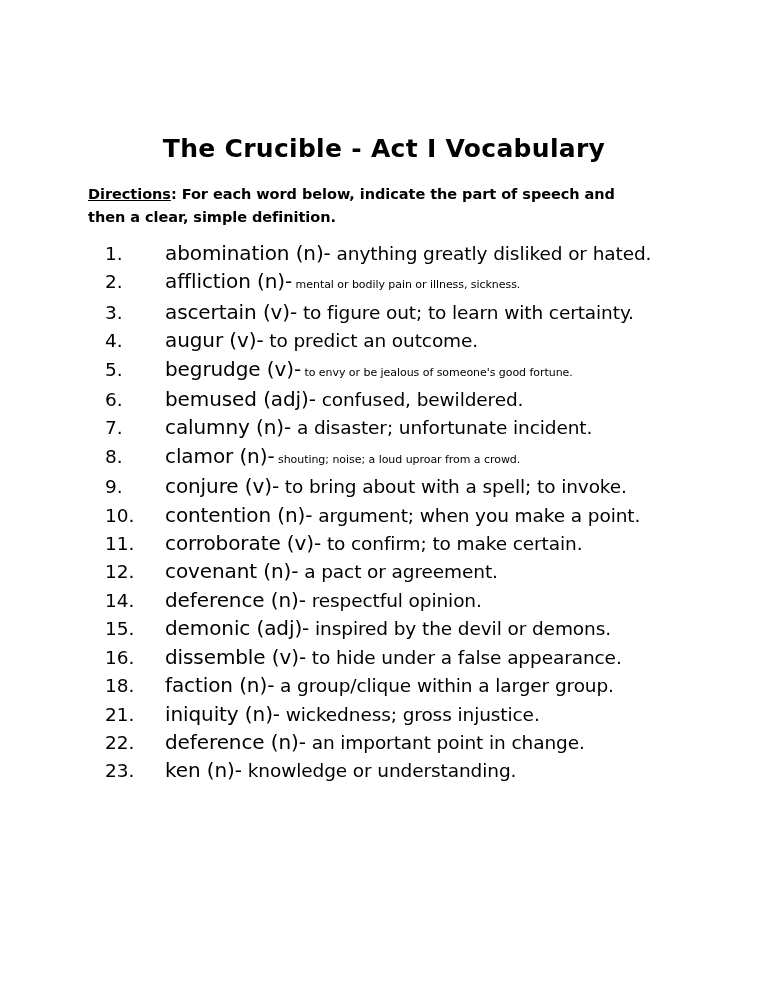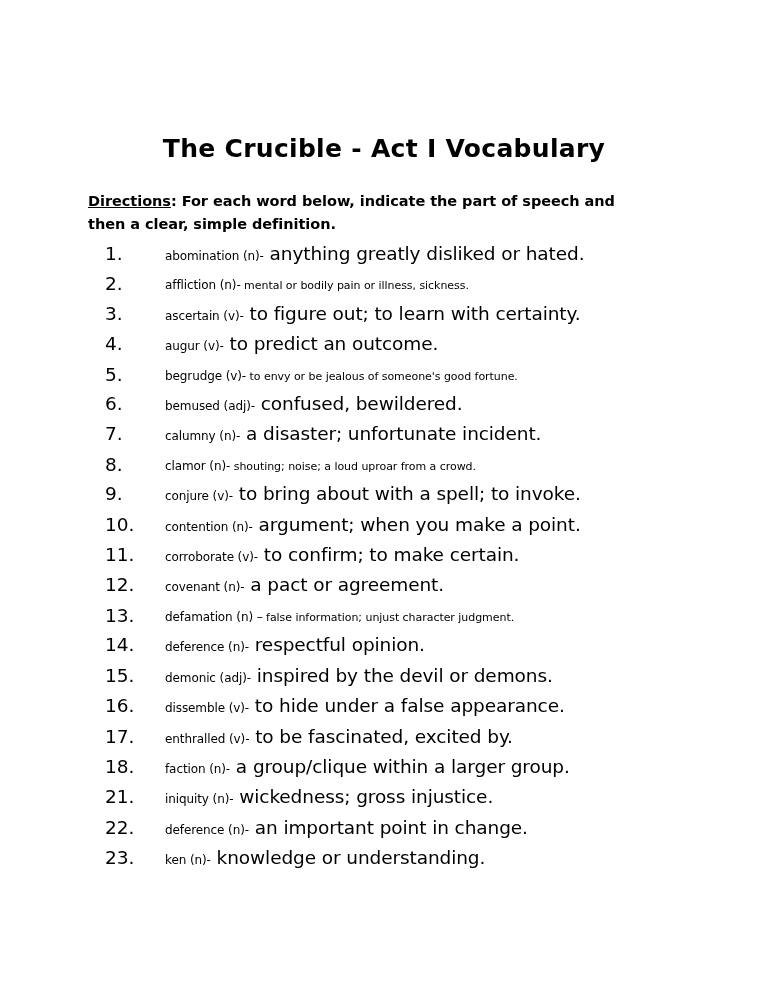--- a/index.html
+++ b/index.html
@@ -29,21 +29,21 @@
     left: 0;
     width: 768px;
     text-align: center;
     font-size: 25px;
     font-weight: bold;
     letter-spacing: 0.3px;
     line-height: 1.1;
   }
   .directions {
     position: absolute;
-    top: 175px;
+    top: 168px;
     left: 88px;
     width: 562px;
     font-size: 14.5px;
     font-weight: bold;
     line-height: 1.62;
     letter-spacing: -0.05px;
   }
   .directions .dir-label {
     text-decoration: underline;
   }
@@ -67,21 +67,21 @@
   .vocab-item .num {
     position: absolute;
     left: 105px;
     top: 0;
     width: 52px;
     text-align: left;
     font-size: 18.5px;
     line-height: 27.4px;
   }
   .vocab-item .term {
-    font-size: 12px;
+    font-size: 20px;
     letter-spacing: -0.1px;
   }
   .vocab-item .def {
     font-size: 18.5px;
     letter-spacing: -0.1px;
   }
   
   .vocab-item.small-def .def {
     font-size: 11px;
     letter-spacing: -0.05px;
@@ -111,24 +111,22 @@
       <li class="vocab-item"><span class="num">3.</span><span class="term">ascertain (v)-</span><span class="def"> to figure out; to learn with certainty.</span></li>
       <li class="vocab-item"><span class="num">4.</span><span class="term">augur (v)-</span><span class="def"> to predict an outcome.</span></li>
       <li class="vocab-item small-def"><span class="num">5.</span><span class="term">begrudge (v)-</span><span class="def"> to envy or be jealous of someone's good fortune.</span></li>
       <li class="vocab-item"><span class="num">6.</span><span class="term">bemused (adj)-</span><span class="def"> confused, bewildered.</span></li>
       <li class="vocab-item"><span class="num">7.</span><span class="term">calumny (n)-</span><span class="def"> a disaster; unfortunate incident.</span></li>
       <li class="vocab-item small-def"><span class="num">8.</span><span class="term">clamor (n)-</span><span class="def"> shouting; noise; a loud uproar from a crowd.</span></li>
       <li class="vocab-item"><span class="num">9.</span><span class="term">conjure (v)-</span><span class="def"> to bring about with a spell; to invoke.</span></li>
       <li class="vocab-item"><span class="num">10.</span><span class="term">contention (n)-</span><span class="def"> argument; when you make a point.</span></li>
       <li class="vocab-item"><span class="num">11.</span><span class="term">corroborate (v)-</span><span class="def"> to confirm; to make certain.</span></li>
       <li class="vocab-item"><span class="num">12.</span><span class="term">covenant (n)-</span><span class="def"> a pact or agreement.</span></li>
-      <li class="vocab-item small-def"><span class="num">13.</span><span class="term">defamation (n) –</span><span class="def"> false information; unjust character judgment.</span></li>
       <li class="vocab-item"><span class="num">14.</span><span class="term">deference (n)-</span><span class="def"> respectful opinion.</span></li>
       <li class="vocab-item"><span class="num">15.</span><span class="term">demonic (adj)-</span><span class="def"> inspired by the devil or demons.</span></li>
       <li class="vocab-item"><span class="num">16.</span><span class="term">dissemble (v)-</span><span class="def"> to hide under a false appearance.</span></li>
-      <li class="vocab-item"><span class="num">17.</span><span class="term">enthralled (v)-</span><span class="def"> to be fascinated, excited by.</span></li>
       <li class="vocab-item"><span class="num">18.</span><span class="term">faction (n)-</span><span class="def"> a group/clique within a larger group.</span></li>
       <li class="vocab-item"><span class="num">21.</span><span class="term">iniquity (n)-</span><span class="def"> wickedness; gross injustice.</span></li>
       <li class="vocab-item"><span class="num">22.</span><span class="term">deference (n)-</span><span class="def"> an important point in change.</span></li>
       <li class="vocab-item"><span class="num">23.</span><span class="term">ken (n)-</span><span class="def"> knowledge or understanding.</span></li>
     </ol>
 
 </div>
 
 </body></html>

